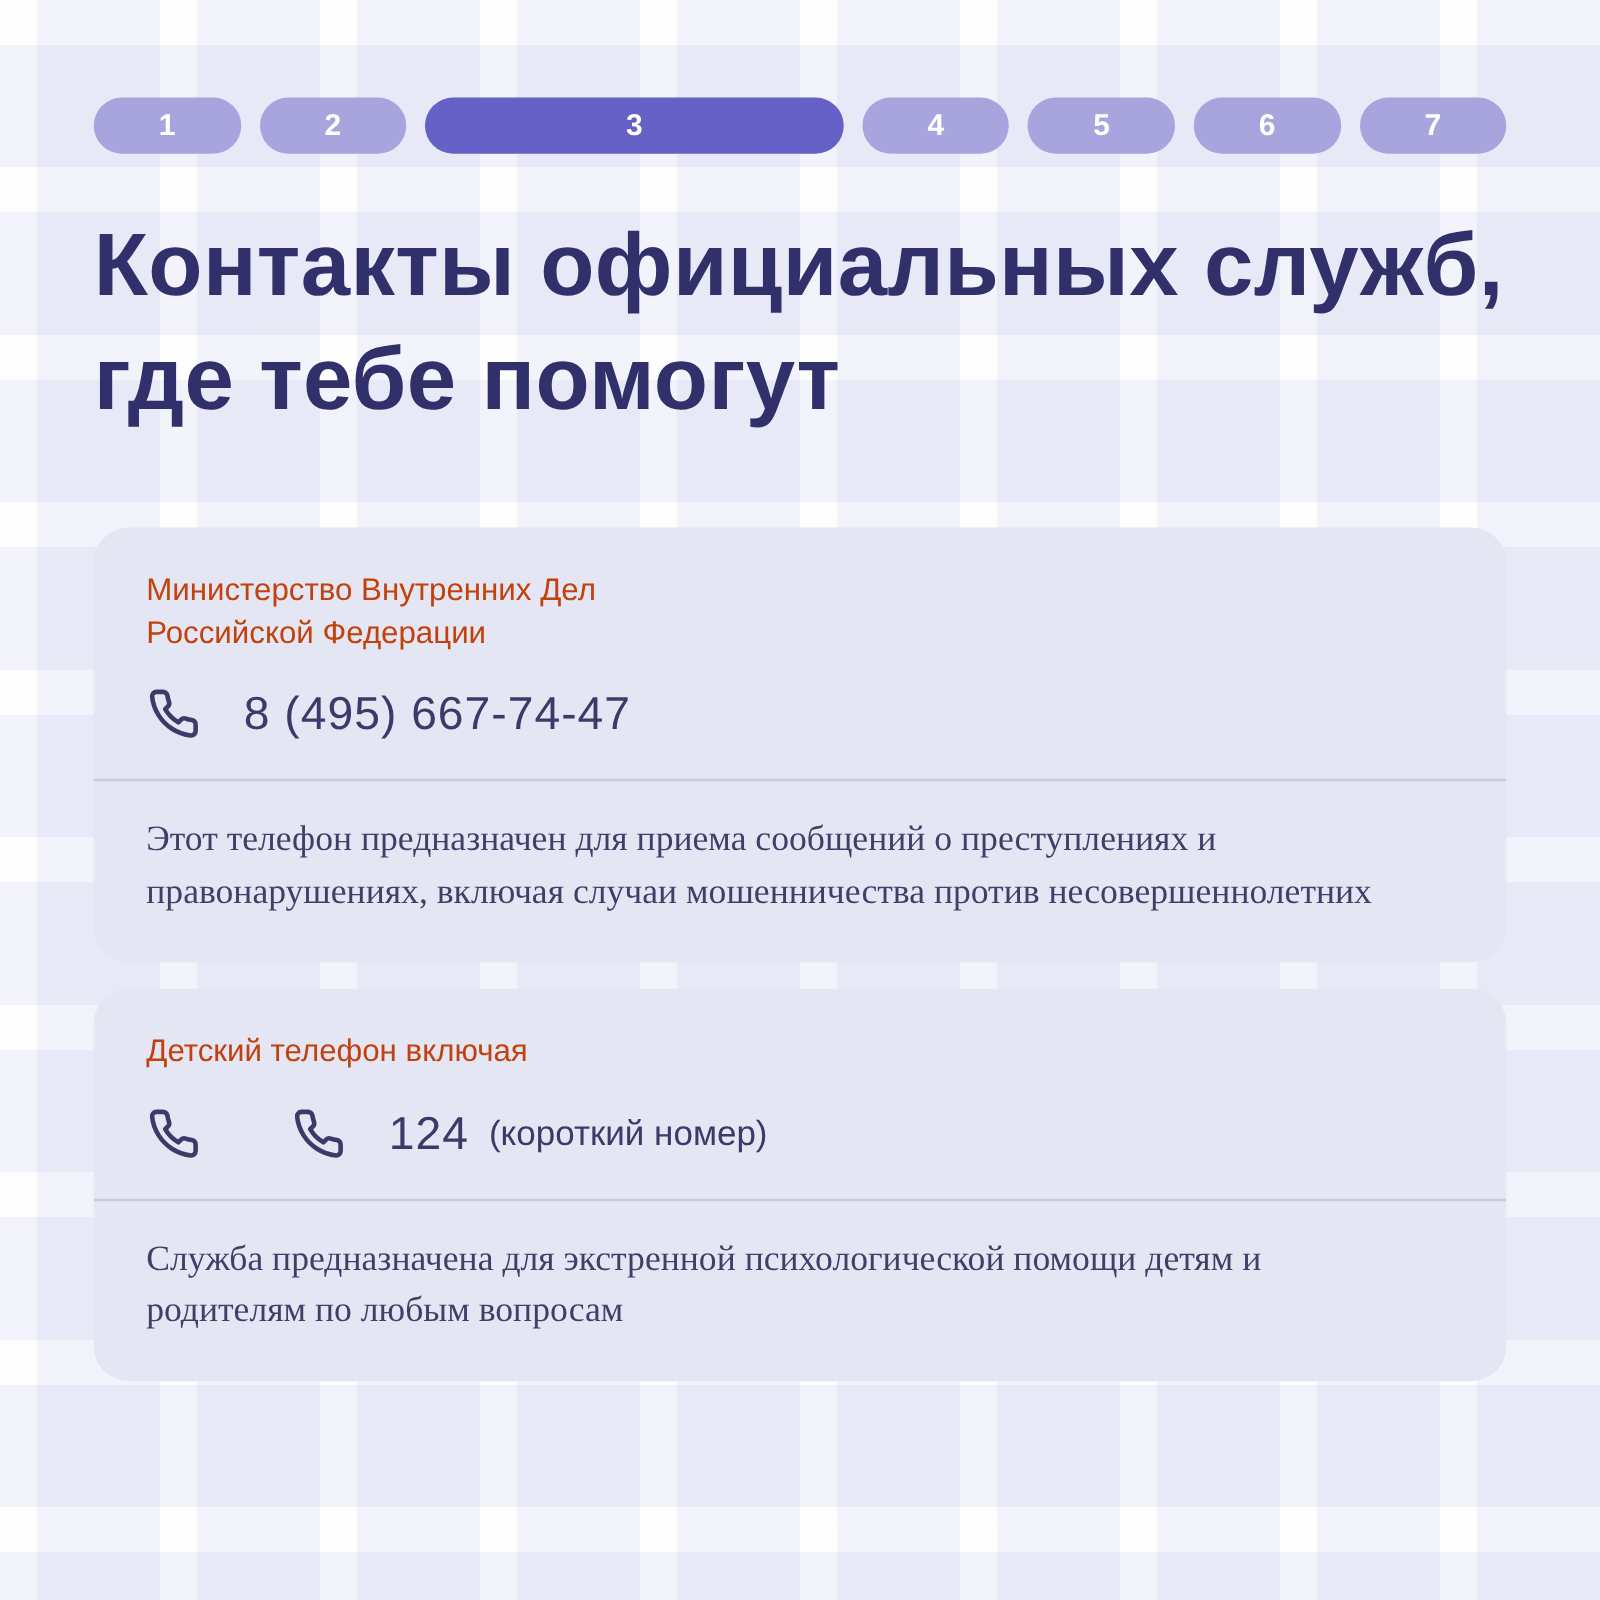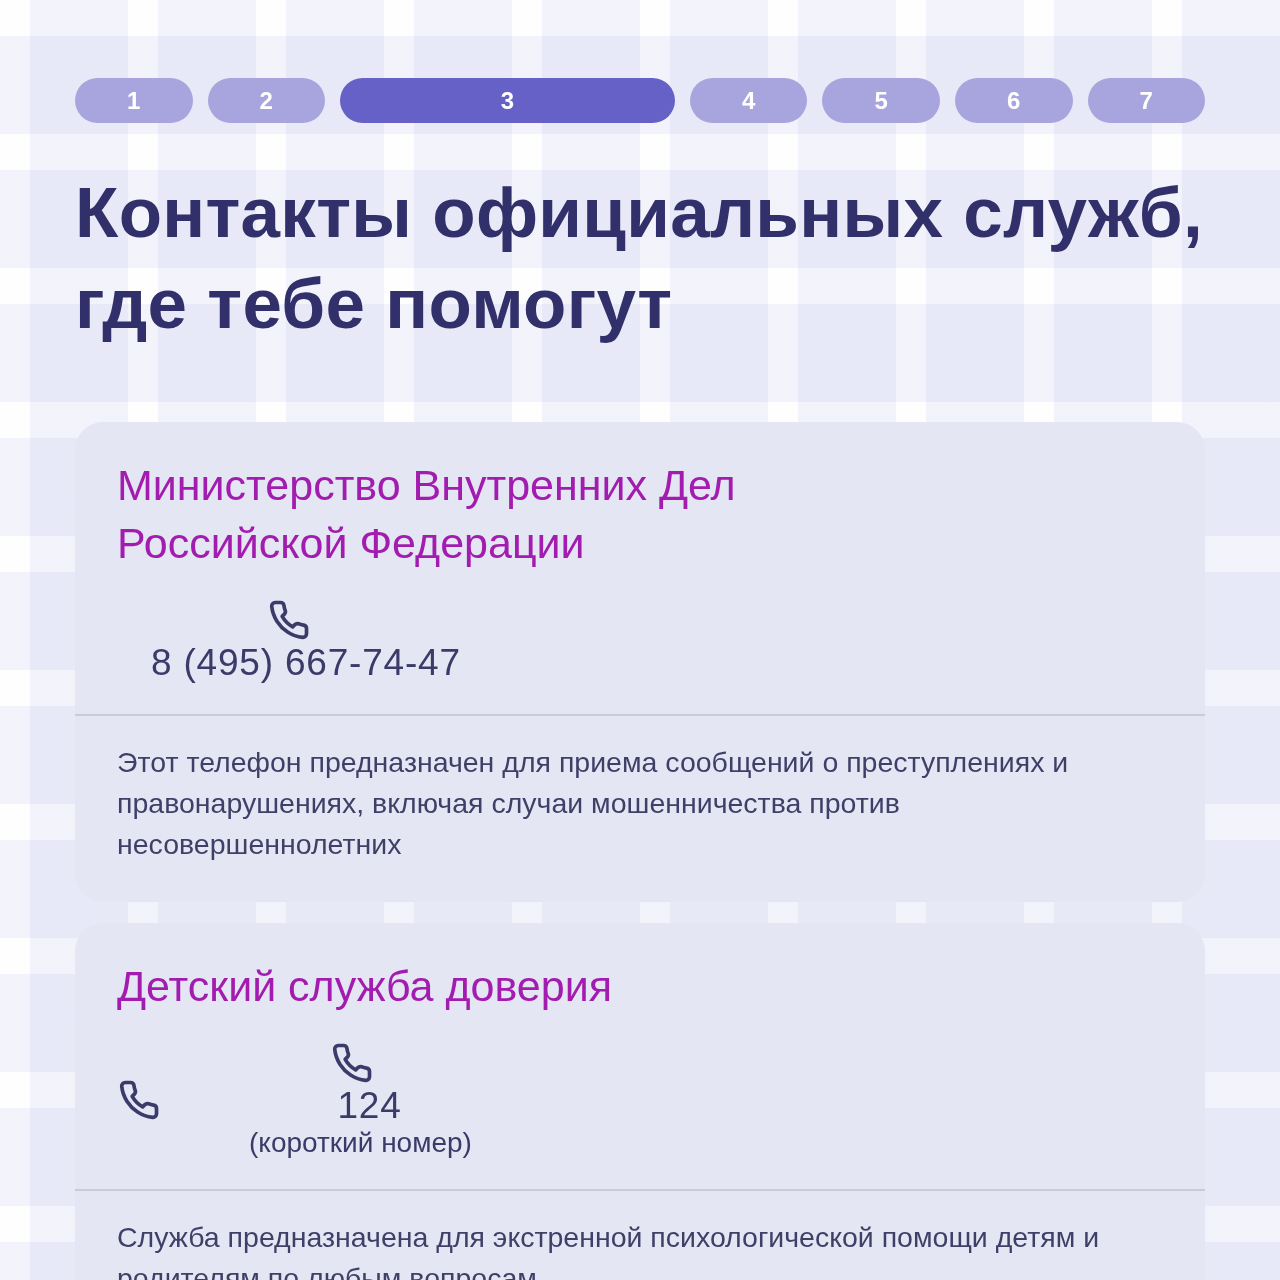--- a/index.html
+++ b/index.html
@@ -66,36 +66,35 @@
     background: #e4e6f4;
     border-radius: 28px;
     margin-top: 21px;
     overflow: hidden;
   }
   .card.first { margin-top: 72px; }
 
   .card-main { padding: 34px 42px 30px 42px; }
 
   .card-title {
-    font-size: 43px;
+    font-size: 25px;
     line-height: 1.35;
-    color: #a21caf;
+    color: #c2410c;
     white-space: pre-line;
   }
 
   .phone-row {
     display: flex;
     align-items: center;
     margin-top: 26px;
   }
   .phone-group {
     display: flex;
     align-items: center;
     cursor: pointer;
-    flex-direction: column;
   }
   .phone-group + .phone-group { margin-left: 72px; }
 
   .phone-icon {
     width: 44px;
     height: 44px;
     display: flex;
     align-items: center;
     justify-content: center;
     flex: 0 0 auto;
@@ -118,20 +117,21 @@
     height: 2px;
     background: #c9cbdb;
   }
 
   .card-desc {
     padding: 26px 42px 36px 42px;
     font-size: 28.5px;
     line-height: 1.45;
     color: #403f68;
     max-width: 1080px;
+    font-family: Liberation Serif, serif;
   }
 </style>
 </head>
 <body>
 
 <div class="content">
 
   <div class="pills">
     <div class="pill">1</div>
     <div class="pill">2</div>
@@ -160,21 +160,21 @@
         </div>
       </div>
     </div>
     <div class="divider"></div>
     <div class="card-desc">Этот телефон предназначен для приема сообщений о преступлениях и правонарушениях, включая случаи мошенничества против несовершеннолетних</div>
   </div>
 
 
   <div class="card">
     <div class="card-main">
-      <div class="card-title">Детский служба доверия</div>
+      <div class="card-title">Детский телефон включая</div>
       <div class="phone-row">
         <div class="phone-group">
           <span class="phone-icon">
             <svg viewBox="0 0 24 24" fill="none" stroke="#3b3a68" stroke-width="2.1" stroke-linecap="round" stroke-linejoin="round">
                 <path d="M22 16.92v3a2 2 0 0 1-2.18 2 19.79 19.79 0 0 1-8.63-3.07 19.5 19.5 0 0 1-6-6 19.79 19.79 0 0 1-3.07-8.67A2 2 0 0 1 4.11 2h3a2 2 0 0 1 2 1.72 12.84 12.84 0 0 0 .7 2.81 2 2 0 0 1-.45 2.11L8.09 9.91a16 16 0 0 0 6 6l1.27-1.27a2 2 0 0 1 2.11-.45 12.84 12.84 0 0 0 2.81.7A2 2 0 0 1 22 16.92z"></path>
               </svg>
           </span>
         </div>
         <div class="phone-group">
           <span class="phone-icon">

